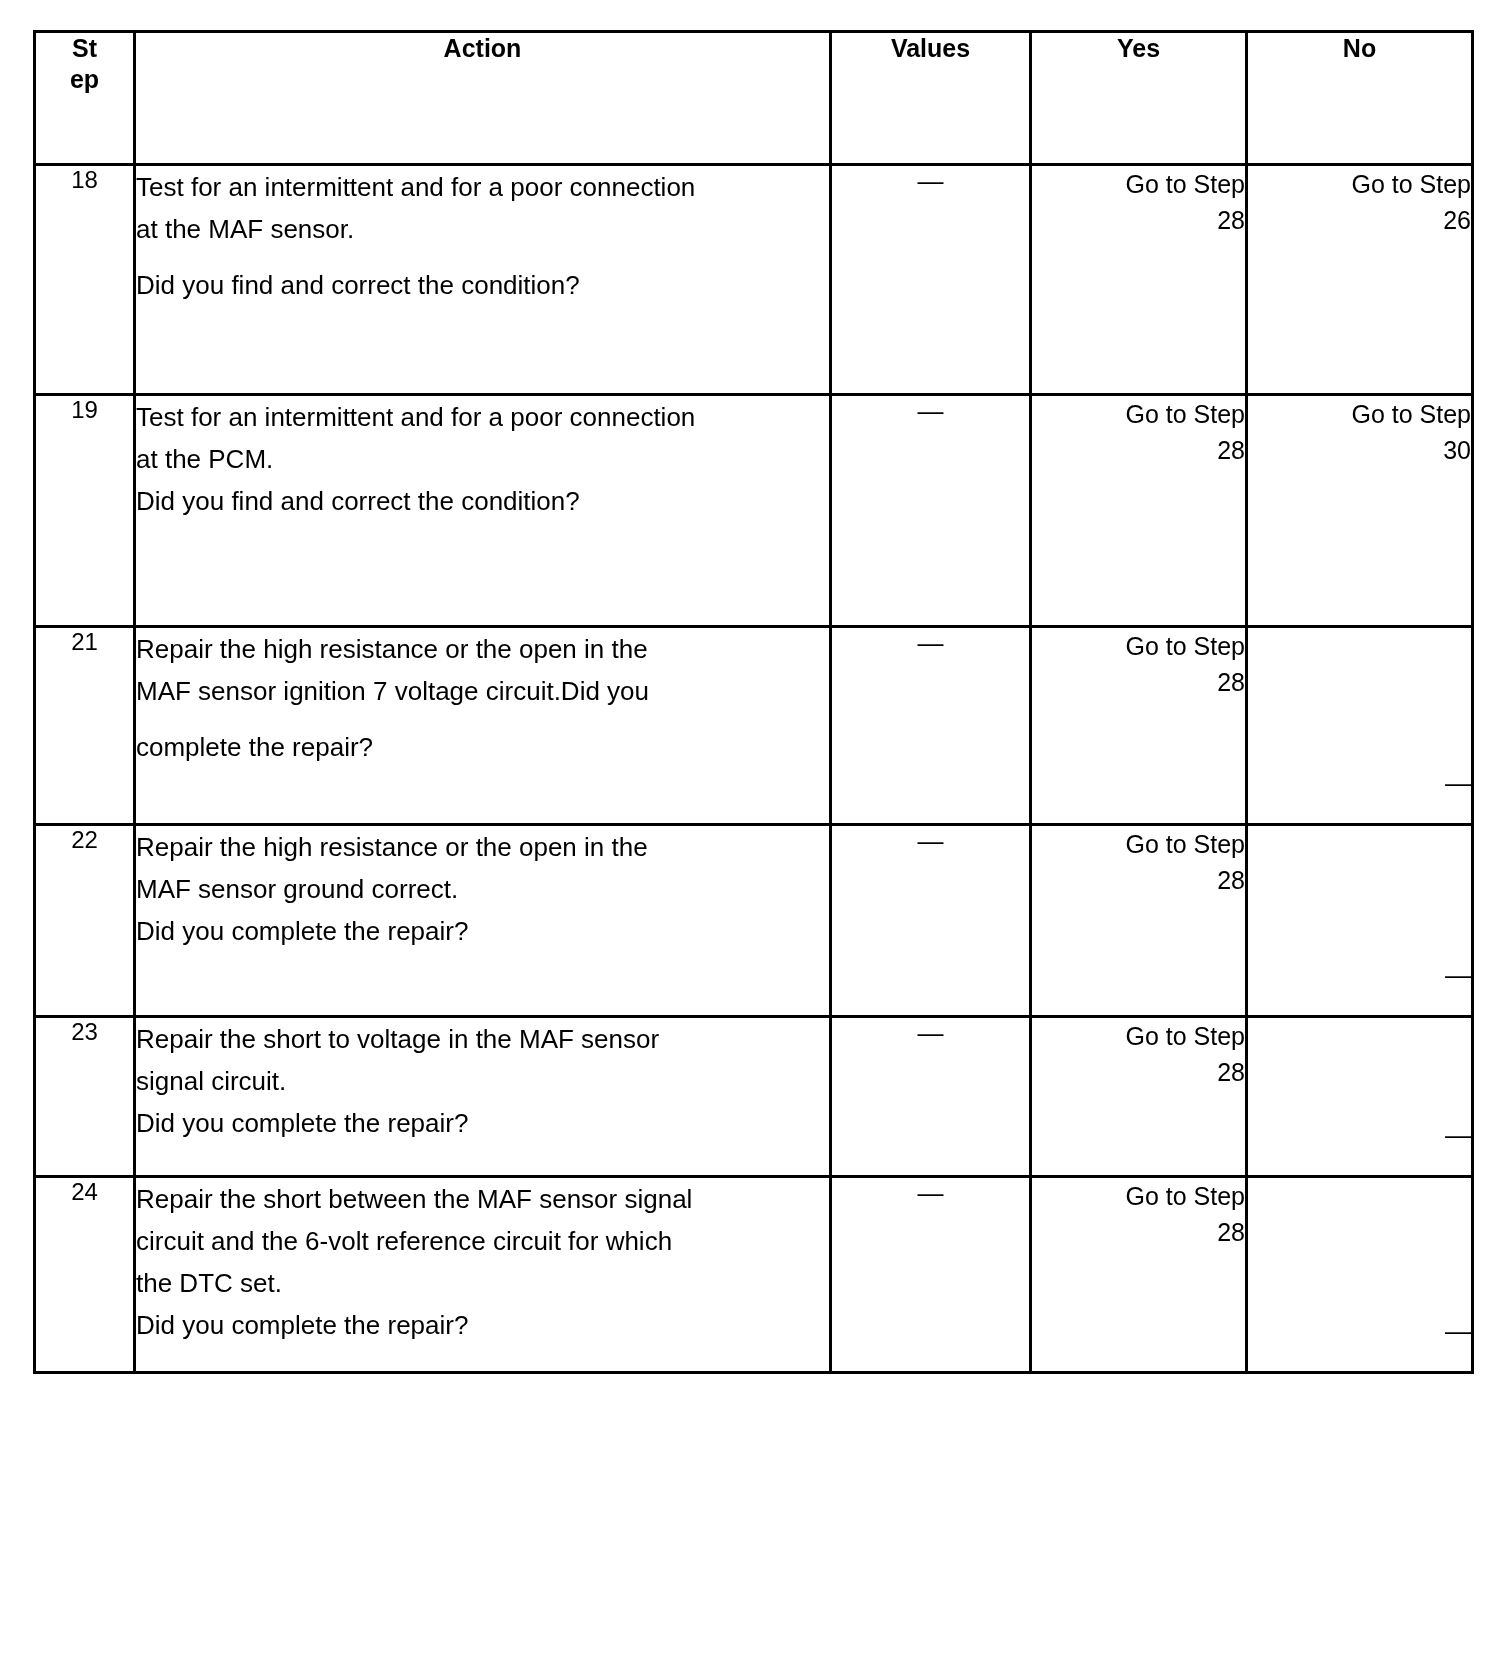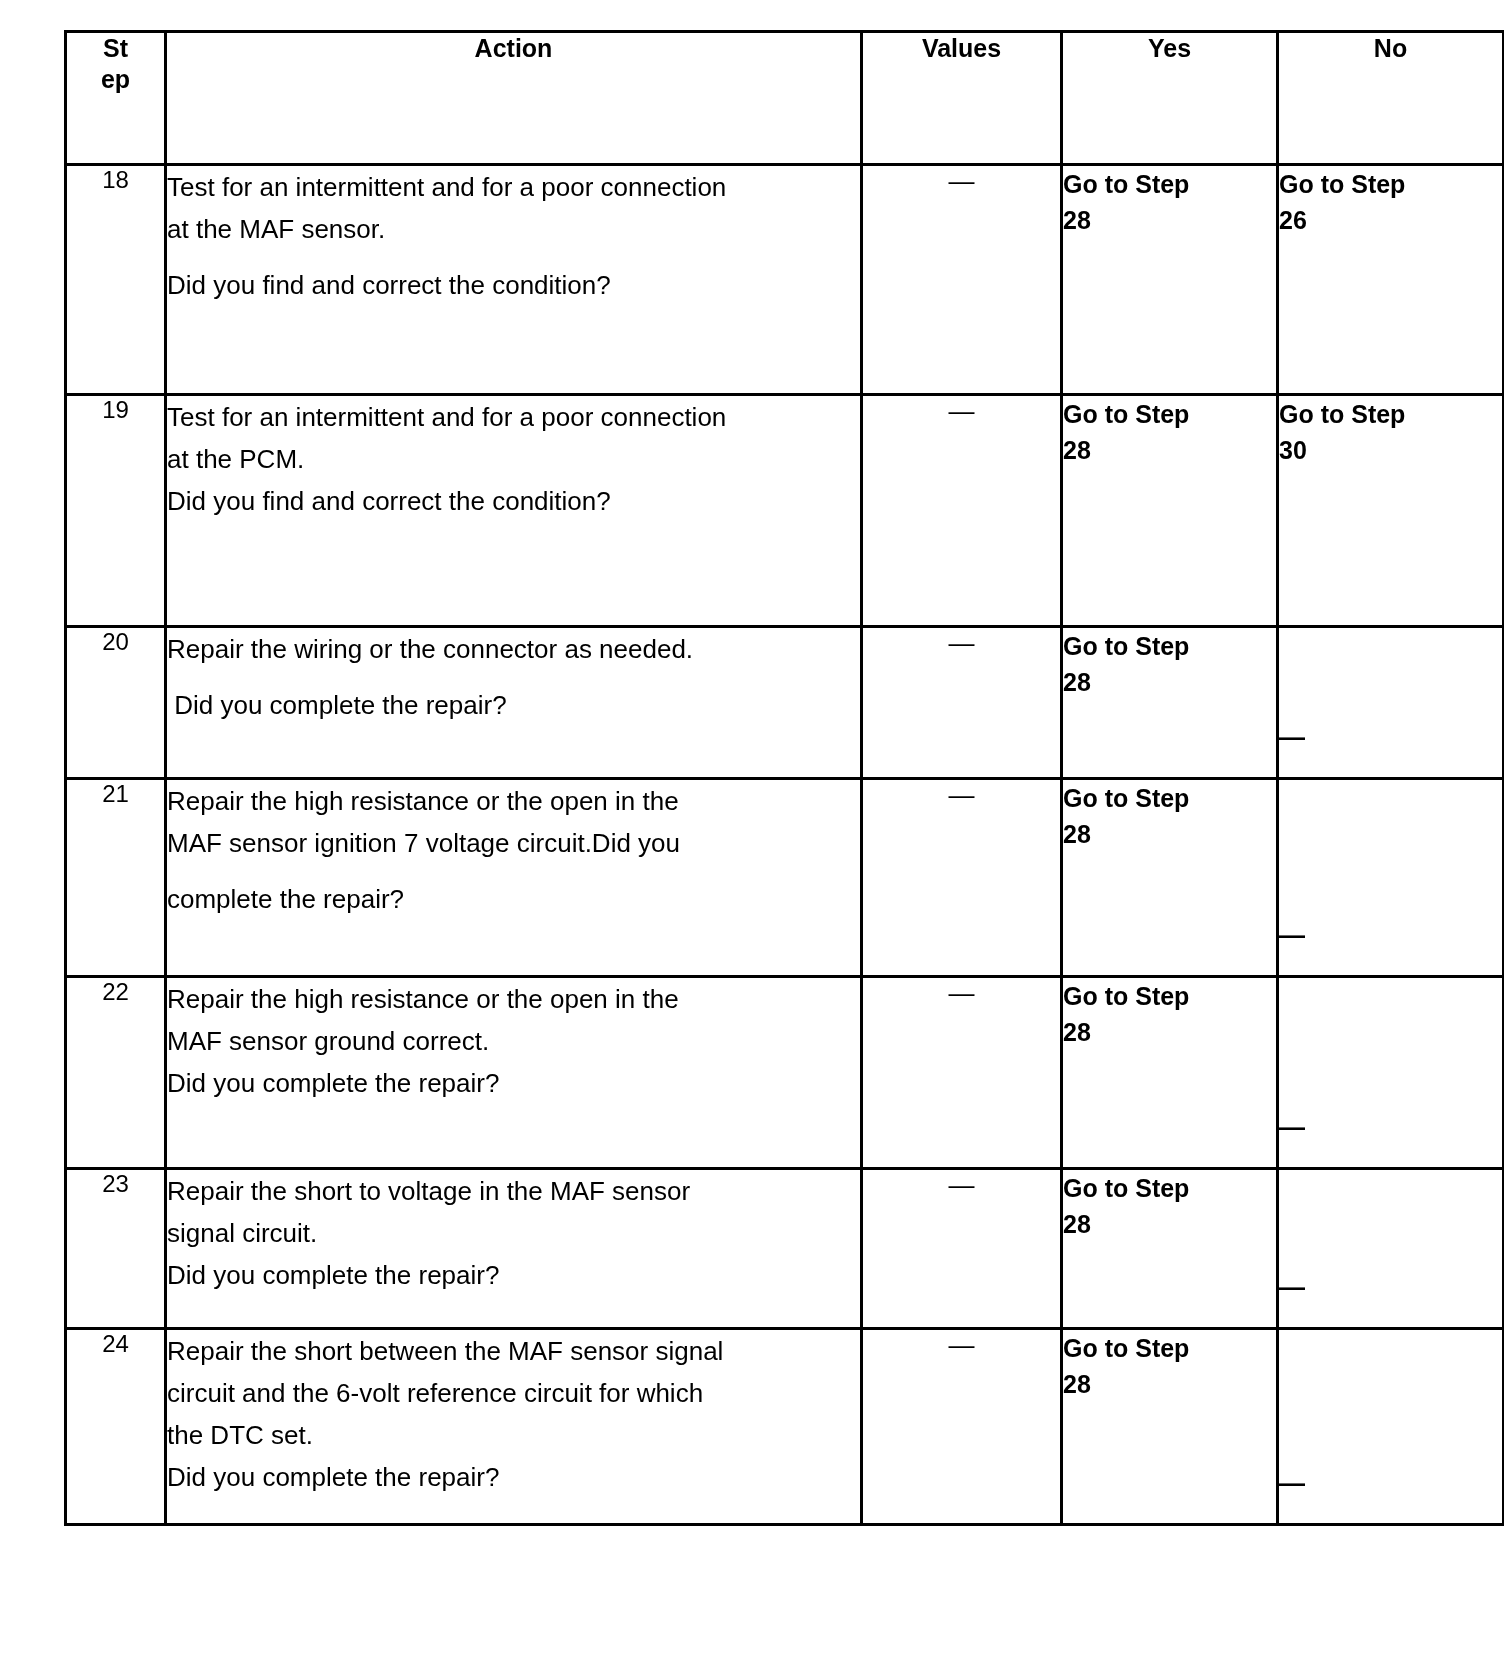--- a/index.html
+++ b/index.html
@@ -13,21 +13,20 @@
     font-family: "Liberation Sans", sans-serif;
     color: #000000;
     overflow: hidden;
   }
   .page {
     position: relative;
     width: 1460px;
     height: 1664px;
     box-sizing: border-box;
     padding: 30px 33px 0 33px;
-    margin-left: 31px;
   }
   table.diag {
     border-collapse: collapse;
     width: 1438px;
     table-layout: fixed;
     border: 3px solid #000;
   }
   table.diag td, table.diag th {
     border: 3px solid #000;
     vertical-align: top;
@@ -75,26 +74,25 @@
   .action-cell .gap {
     display: block;
     height: 14px;
   }
   .values-cell {
     text-align: center;
     vertical-align: middle;
     font-size: 26px;
   }
   .yesno-cell {
-    text-align: left;
+    text-align: right;
     font-size: 25px;
     line-height: 1.45;
     vertical-align: bottom;
     padding-bottom: 14px;
-    font-weight: bold;
   }
   .yesno-cell .l2 { display: block; }
   .dash {
     font-size: 26px;
   }
   .yesno-cell.dash-bottom {
     vertical-align: bottom;
     padding-bottom: 20px;
   }
 </style>
@@ -139,31 +137,20 @@
           <td class="step-cell"><span>19</span></td>
           <td class="action-cell">
             <span class="ln">Test for an intermittent and for a poor connection</span>
             <span class="ln">at the PCM.</span>
             <span class="ln">Did you find and correct the condition?</span>
           </td>
           <td class="values-cell"><span class="dash">—</span></td>
           <td class="yesno-cell"><span>Go to Step</span><span class="l2">28</span></td>
           <td class="yesno-cell"><span>Go to Step</span><span class="l2">30</span></td>
         </tr>
-        <tr style="height: 152px;">
-          <td class="step-cell"><span>20</span></td>
-          <td class="action-cell">
-            <span class="ln">Repair the wiring or the connector as needed.</span>
-            <span class="gap"></span>
-            <span class="ln"> Did you complete the repair?</span>
-          </td>
-          <td class="values-cell"><span class="dash">—</span></td>
-          <td class="yesno-cell"><span>Go to Step</span><span class="l2">28</span></td>
-          <td class="yesno-cell dash-bottom"><span class="dash">—</span></td>
-        </tr>
         <tr style="height: 198px;">
           <td class="step-cell"><span>21</span></td>
           <td class="action-cell">
             <span class="ln">Repair the high resistance or the open in the</span>
             <span class="ln">MAF sensor ignition 7 voltage circuit.Did you</span>
             <span class="gap"></span>
             <span class="ln">complete the repair?</span>
           </td>
           <td class="values-cell"><span class="dash">—</span></td>
           <td class="yesno-cell"><span>Go to Step</span><span class="l2">28</span></td>

